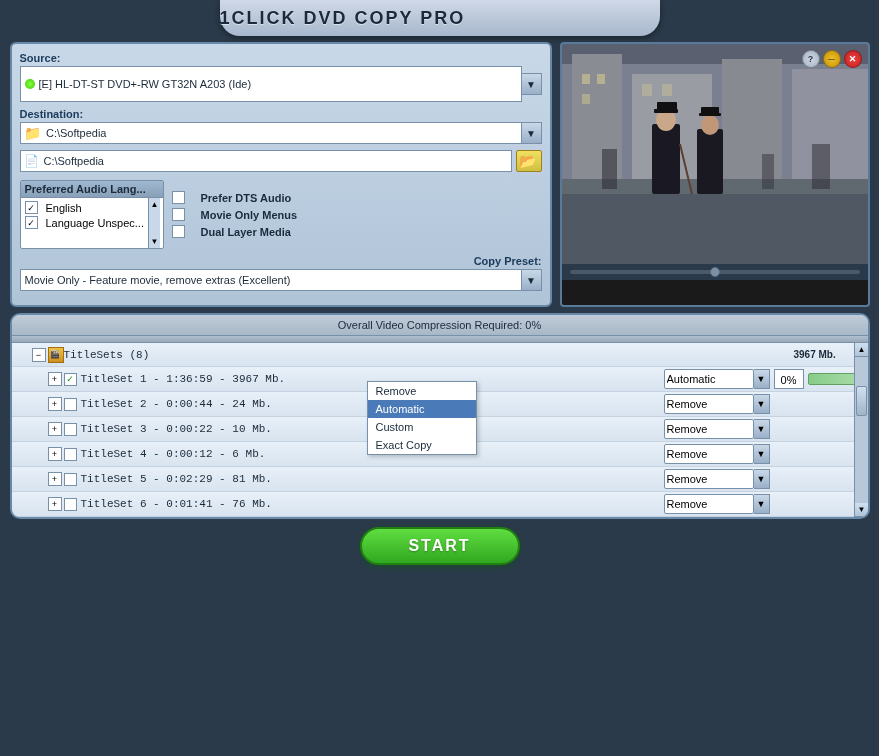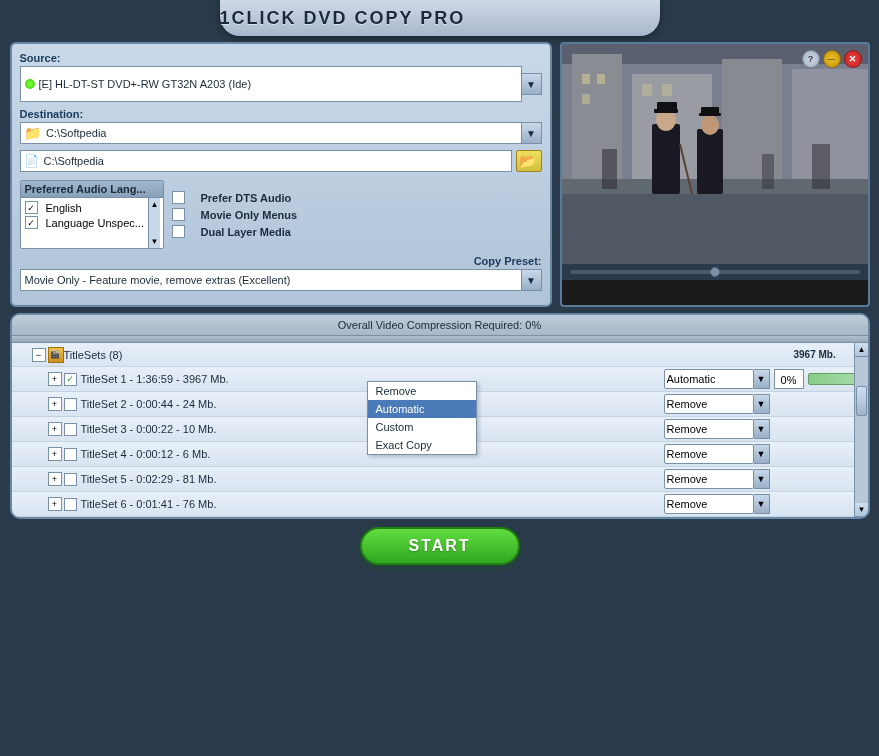--- a/index.html
+++ b/index.html
@@ -342,20 +342,21 @@
       display: flex;
       align-items: center;
       justify-content: center;
       font-size: 9px;
     }
 
     .row-label {
       flex: 1;
       font-size: 11px;
       color: #1a2a3a;
+      font-family: Liberation Mono, monospace;
     }
 
     .row-size {
       width: 70px;
       font-size: 10px;
       color: #1a2a3a;
       font-weight: bold;
     }
 
     .row-controls {

